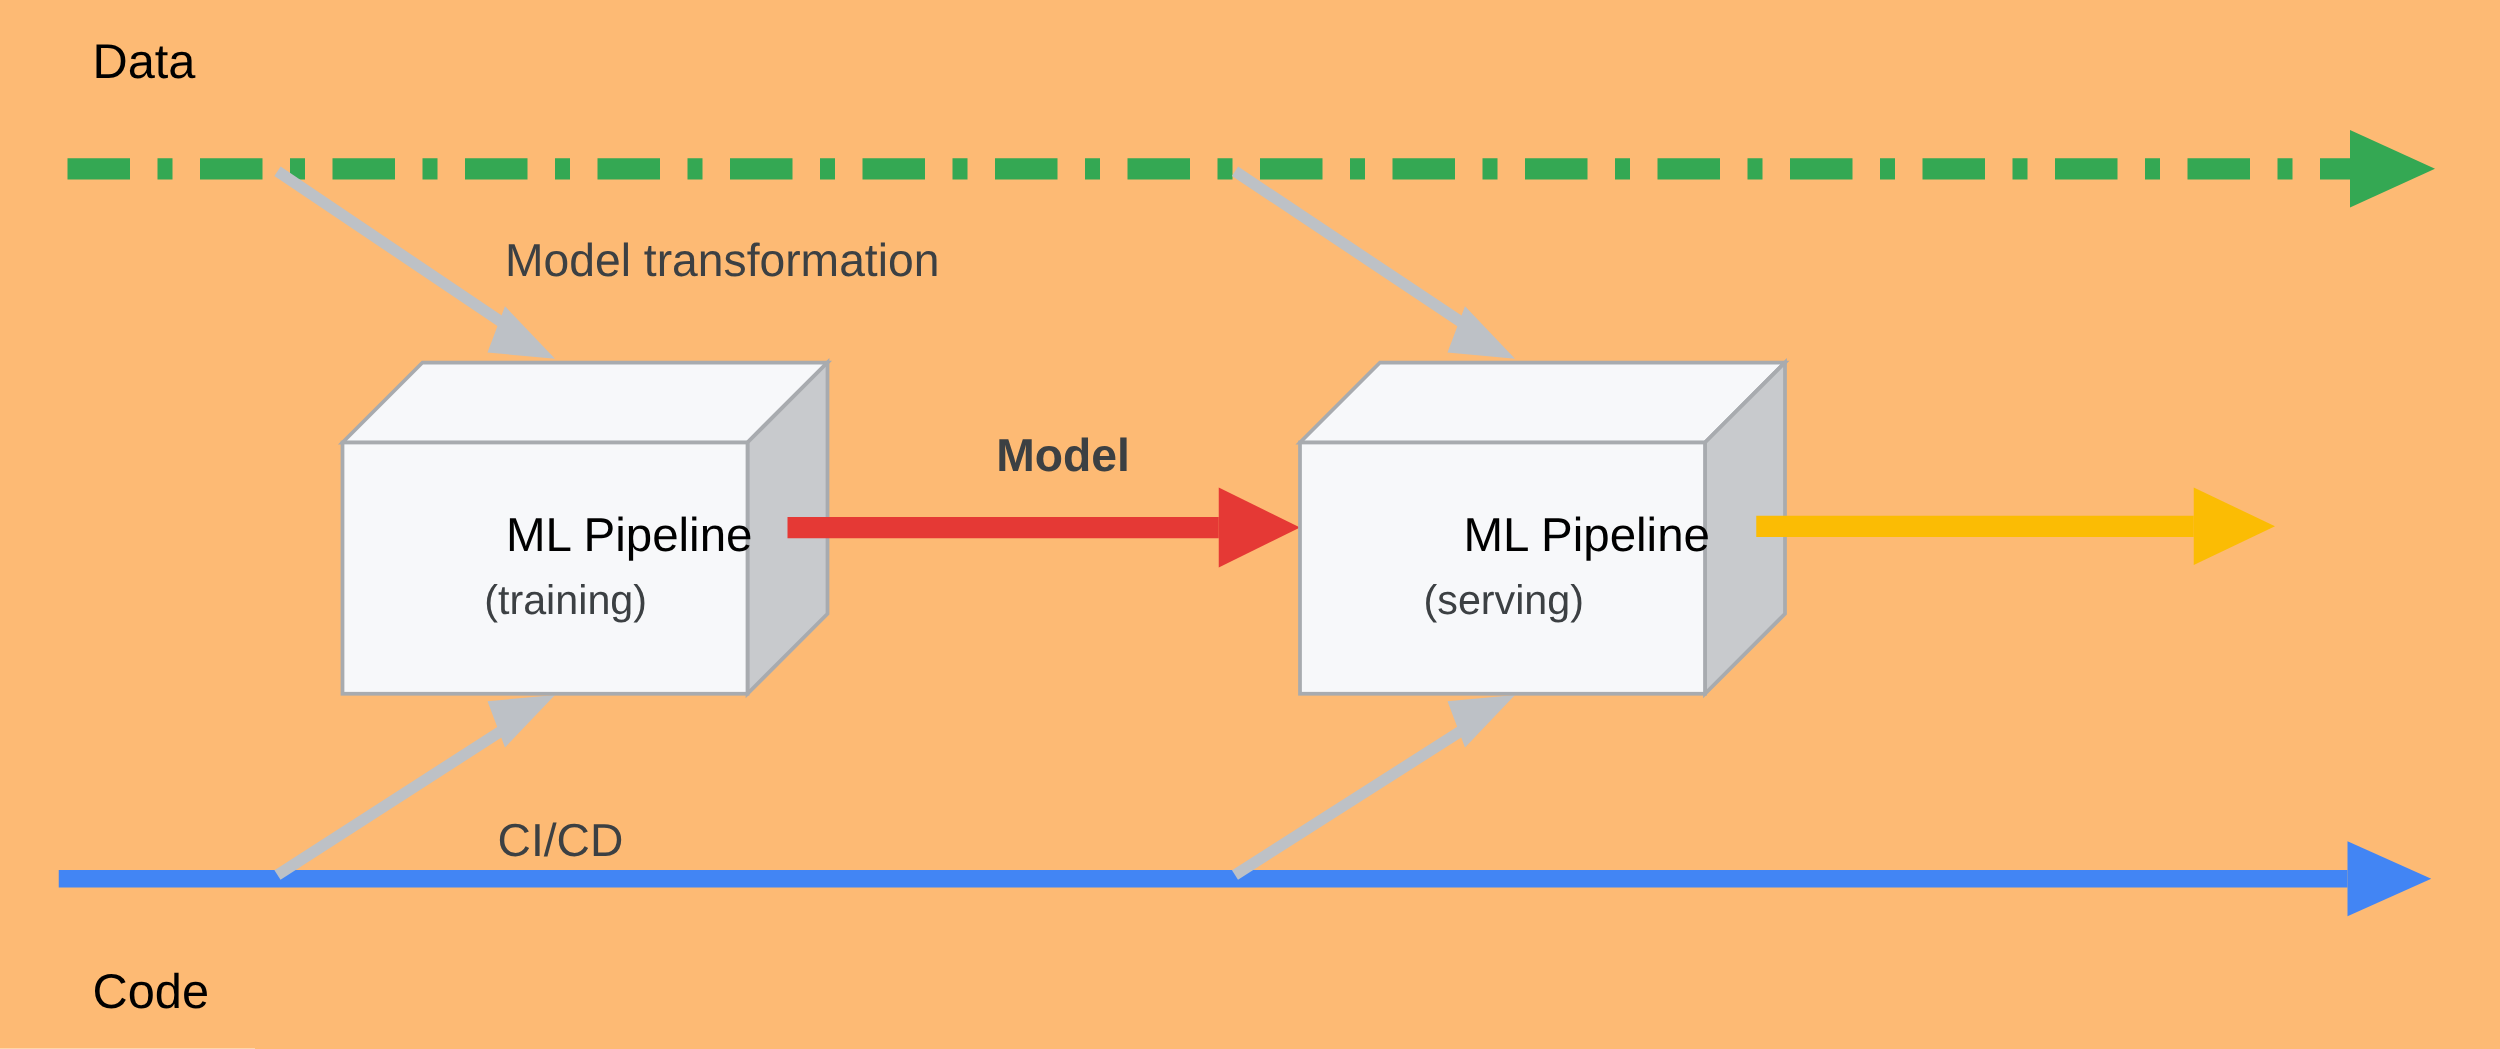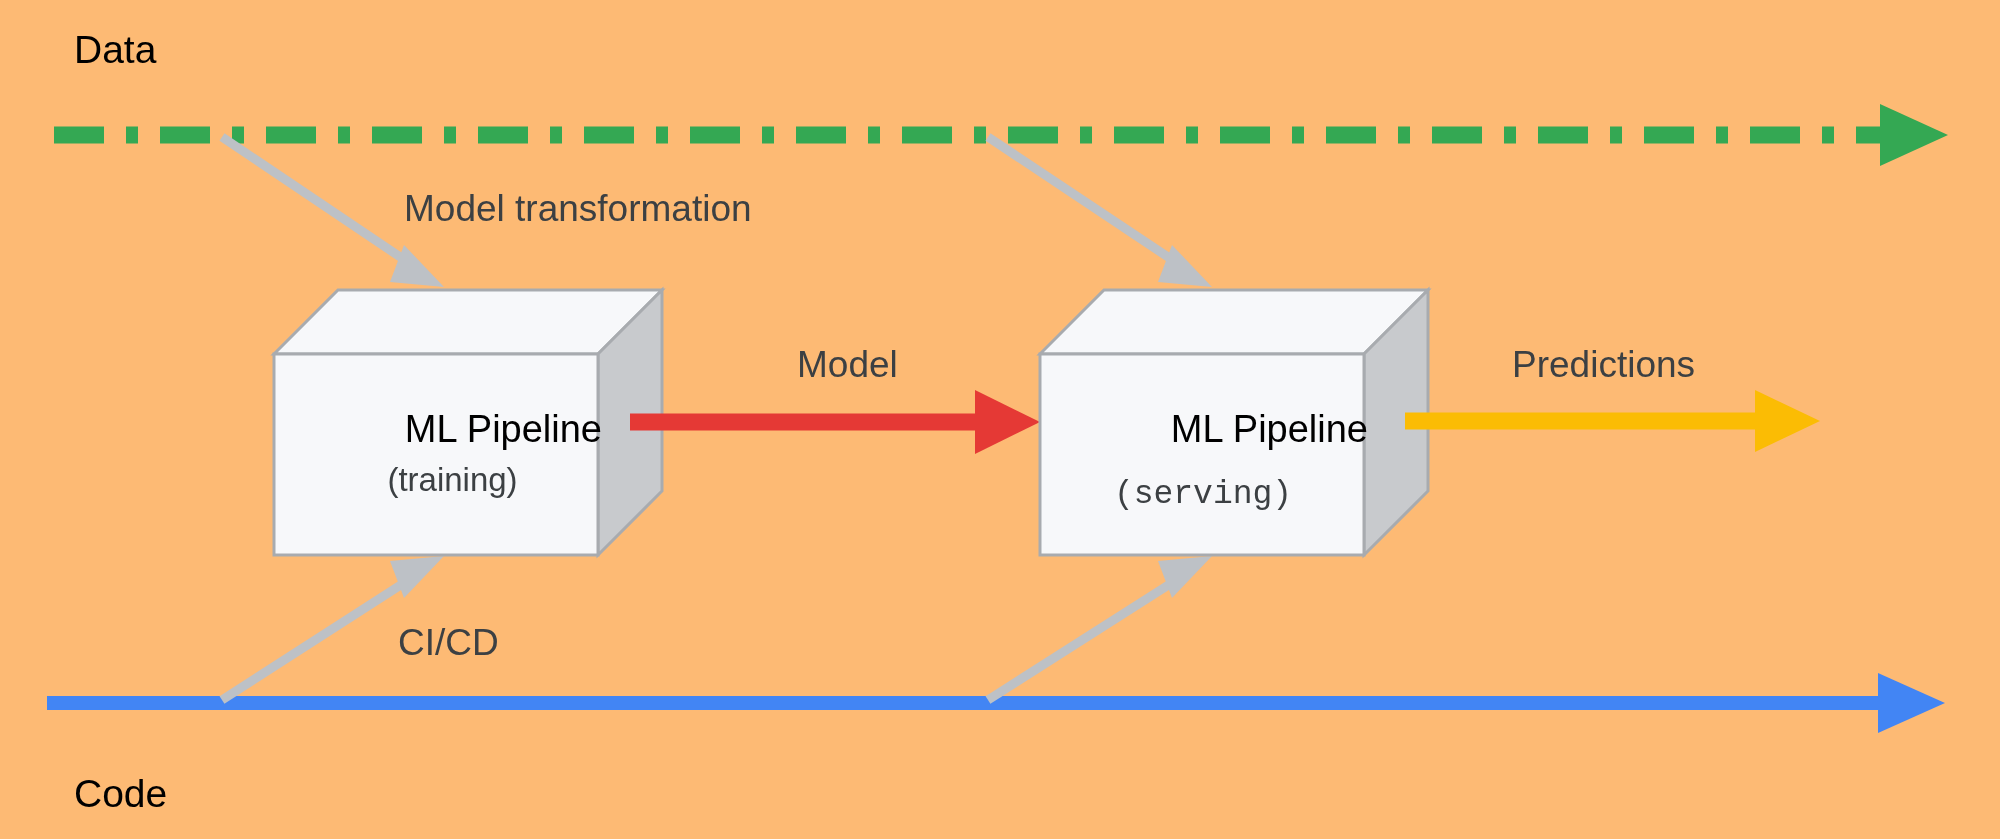--- a/index.html
+++ b/index.html
@@ -122,29 +122,28 @@
     </g>
 
   </svg>
 
   <div class="txt lane-label" style="left:74px; top:30px;">Data</div>
 
   <div class="txt lane-label" style="left:74px; top:585px; top:754px;margin-top:20px;">Code</div>
 
   <div class="txt edge-label" style="left:404px; top:190px;">Model transformation</div>
 
-  <div class="txt edge-label" style="left:797px; top:346px;">Model</div>
+  <div class="txt edge-label" style="left:797px; top:346px;font-weight:bold;">Model</div>
 
-  <div class="txt edge-label" style="left:1512px; top:346px;">Predictions</div>
 
-  <div class="txt edge-label" style="left:398px; top:624px;">CI/CD</div>
+  <div class="txt edge-label" style="left:398px; top:654px;">CI/CD</div>
 
   <div class="cube-text-block" style="left:272px; top:408px;">
     <div class="cube-title">ML Pipeline</div>
     <div class="cube-sub" style="margin-top:10px;margin-left:31px;">(training)</div>
   </div>
 
   <div class="cube-text-block" style="left:1038px; top:408px;">
     <div class="cube-title">ML Pipeline</div>
-    <div class="cube-sub" style="margin-top:25px;font-family:Liberation Mono, monospace;">(serving)</div>
+    <div class="cube-sub" style="margin-top:10px;">(serving)</div>
   </div>
 
 </div>
 
 </body></html>

